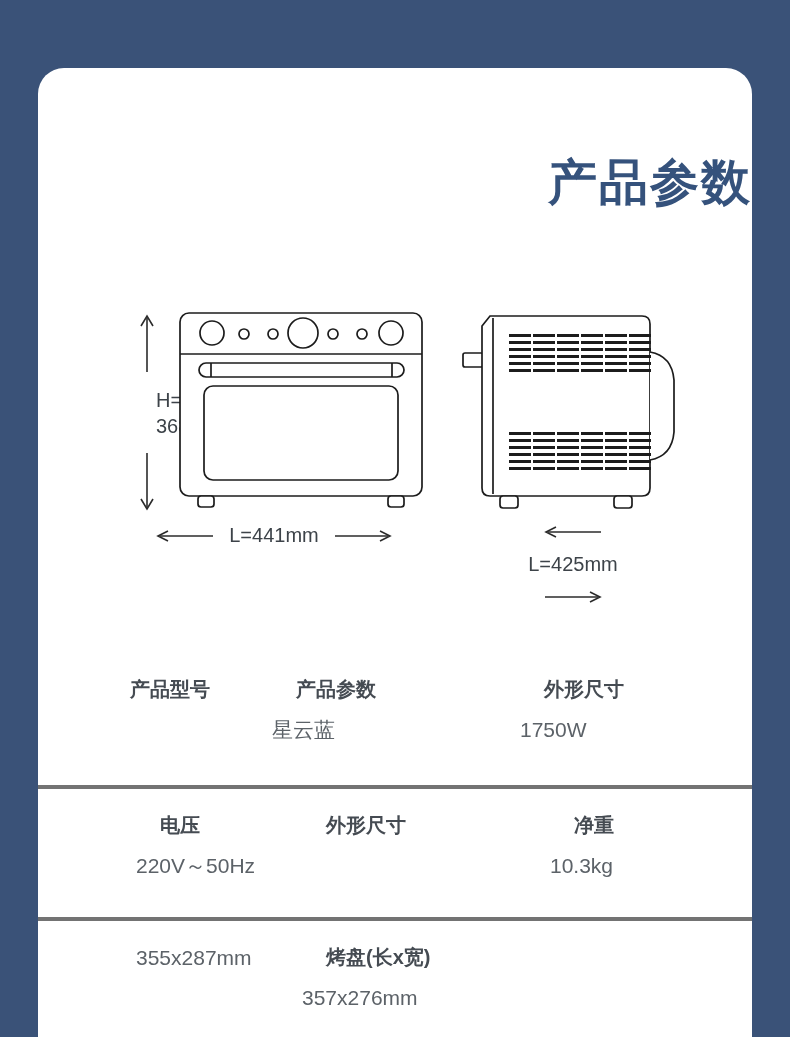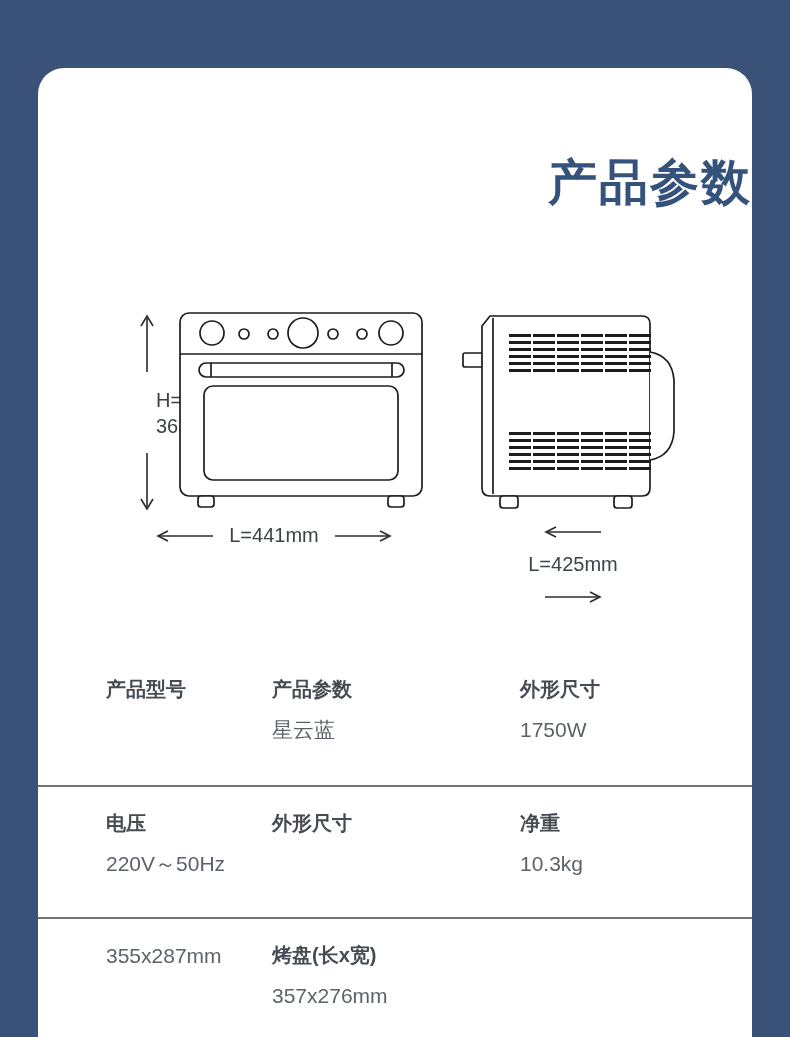--- a/index.html
+++ b/index.html
@@ -108,36 +108,38 @@
     top: 585px;
     width: 714px;
   }
   .spec-row {
     position: relative;
     display: flex;
     height: 132px;
     box-sizing: border-box;
   }
   .spec-row + .spec-row {
-    border-top: 2px solid #737373;
+    border-top: 4px solid #737373;
+    padding-left: 30px;
   }
   .spec-row .cell {
     box-sizing: border-box;
     padding-top: 26px;
   }
   .cell-1 { width: 234px; padding-left: 68px; }
   .cell-2 { width: 248px; }
   .cell-3 { width: 160px; }
   .spec-label {
     font-size: 20px;
     font-weight: bold;
     color: #454b52;
     line-height: 1;
     margin-bottom: 20px;
     white-space: nowrap;
+    margin-left: 24px;
   }
   .spec-value {
     font-size: 21px;
     color: #5c6268;
     line-height: 1;
     white-space: nowrap;
   }
   .hidden-cell { visibility: hidden; }
 </style>
 </head>

